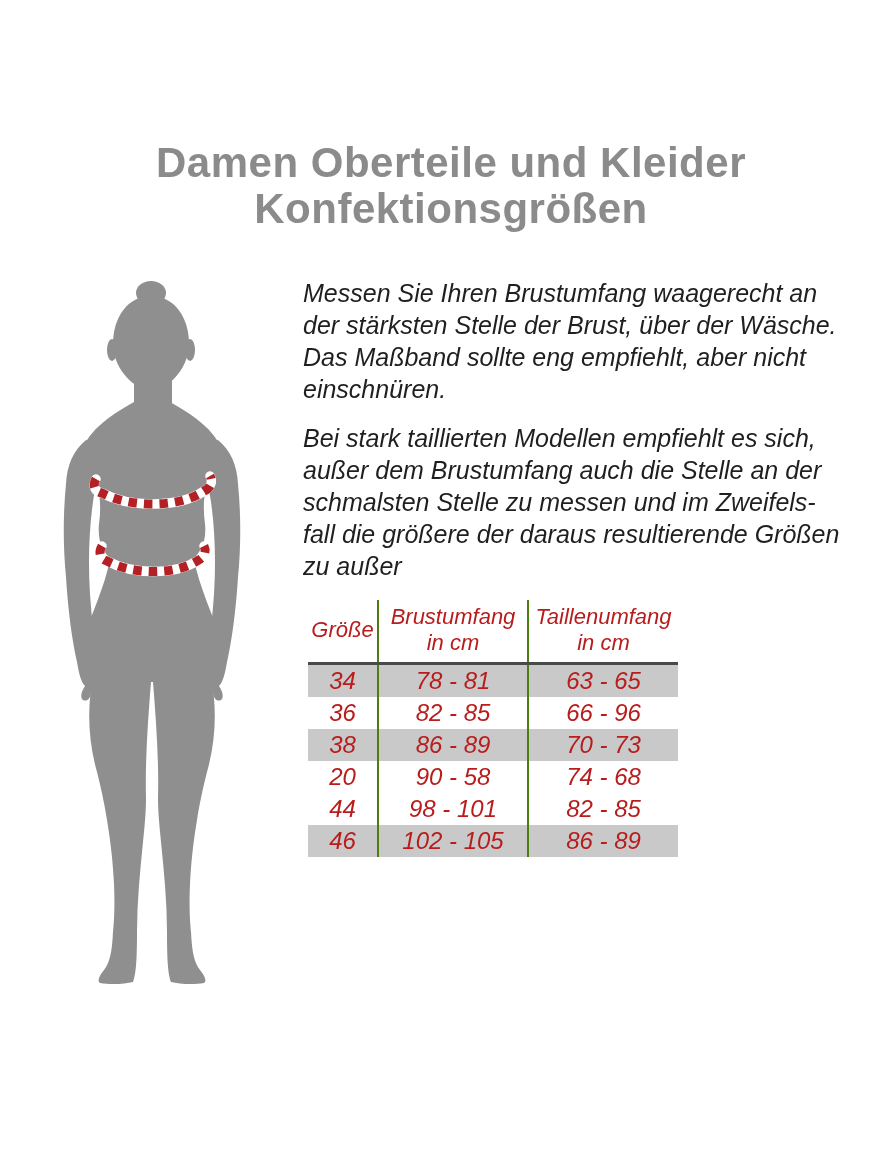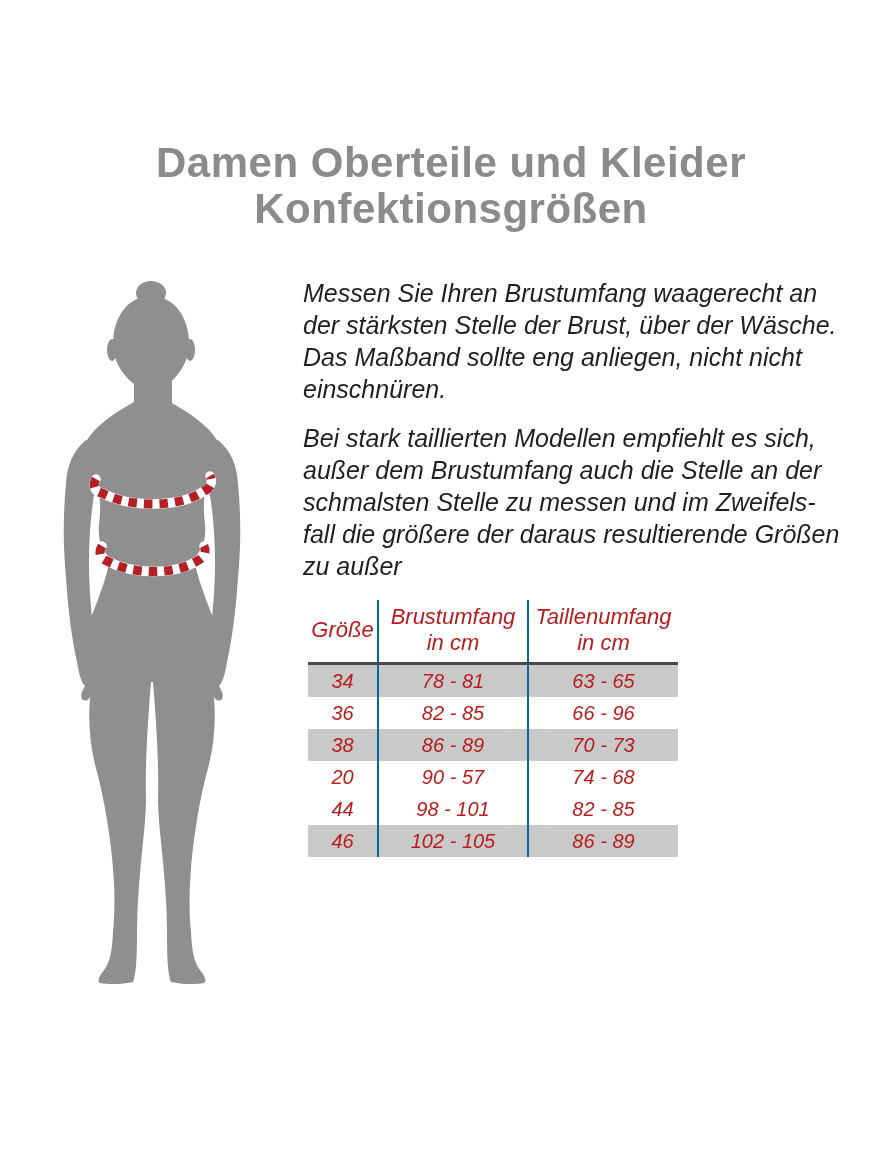--- a/index.html
+++ b/index.html
@@ -68,29 +68,29 @@
     font-size: 22px;
     line-height: 26px;
     height: 59px;
     text-align: center;
     vertical-align: middle;
     padding: 0 2px 3px 2px;
     border-bottom: 3px solid #4a4a4a;
     background: #ffffff;
   }
   .size-table td {
-    font-size: 20px;
+    font-size: 24px;
     height: 32px;
     padding: 0;
     text-align: center;
     vertical-align: middle;
   }
   .size-table th + th,
   .size-table td + td {
-    border-left: 2px solid #0369a1;
+    border-left: 2px solid #4d7c0f;
   }
   .size-table tr.shaded td { background: #c9c9c9; }
 </style>
 </head>
 <body>
 
 <div class="page">
 
   <div class="title">
     <div>Damen Oberteile und Kleider</div>
@@ -127,21 +127,21 @@
         <path d="M47,284 C43,291 45,297 52,299 C78,313 120,313 142,299 C149,296 152,290 149,284" stroke="#ffffff" stroke-width="9.5" stroke-linecap="round"></path>
         <path d="M47,284 C43,291 45,297 52,299 C78,313 120,313 142,299 C149,296 152,290 149,284" stroke-width="9" stroke-dasharray="8.5 7" stroke-linecap="butt" stroke="#b32025"></path>
       </g>
     </svg>
   </div>
 
   <div class="copy">
     <div class="para">
         <div>Messen Sie Ihren Brustumfang waagerecht an</div>
         <div>der stärksten Stelle der Brust, über der Wäsche.</div>
-        <div>Das Maßband sollte eng anliegen, nicht nicht</div>
+        <div>Das Maßband sollte eng empfiehlt, aber nicht</div>
         <div>einschnüren.</div>
       </div>
     <div class="para">
         <div>Bei stark taillierten Modellen empfiehlt es sich,</div>
         <div>außer dem Brustumfang auch die Stelle an der</div>
         <div>schmalsten Stelle zu messen und im Zweifels-</div>
         <div>fall die größere der daraus resultierende Größen</div>
         <div>zu außer</div>
       </div>
   </div>
@@ -178,21 +178,21 @@
           <td>82 - 85</td>
           <td>66 - 96</td>
         </tr>
         <tr class="shaded">
           <td>38</td>
           <td>86 - 89</td>
           <td>70 - 73</td>
         </tr>
         <tr>
           <td>20</td>
-          <td>90 - 57</td>
+          <td>90 - 58</td>
           <td>74 - 68</td>
         </tr>
         <tr>
           <td>44</td>
           <td>98 - 101</td>
           <td>82 - 85</td>
         </tr>
         <tr class="shaded">
           <td>46</td>
           <td>102 - 105</td>

